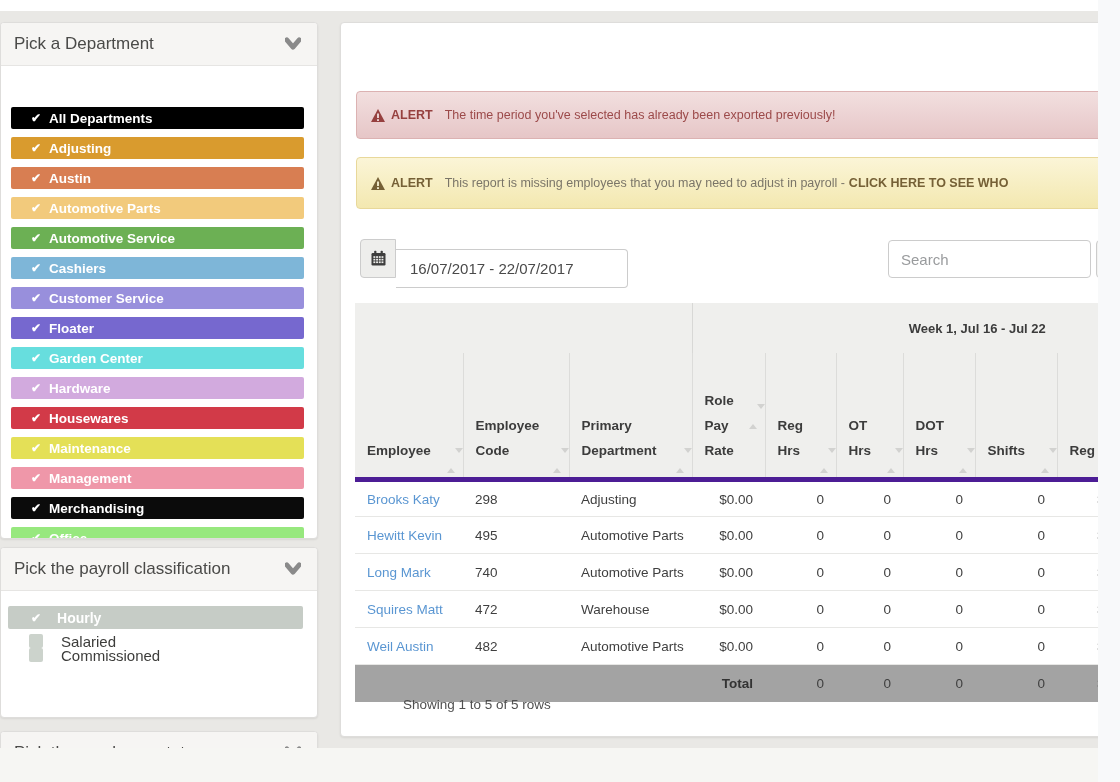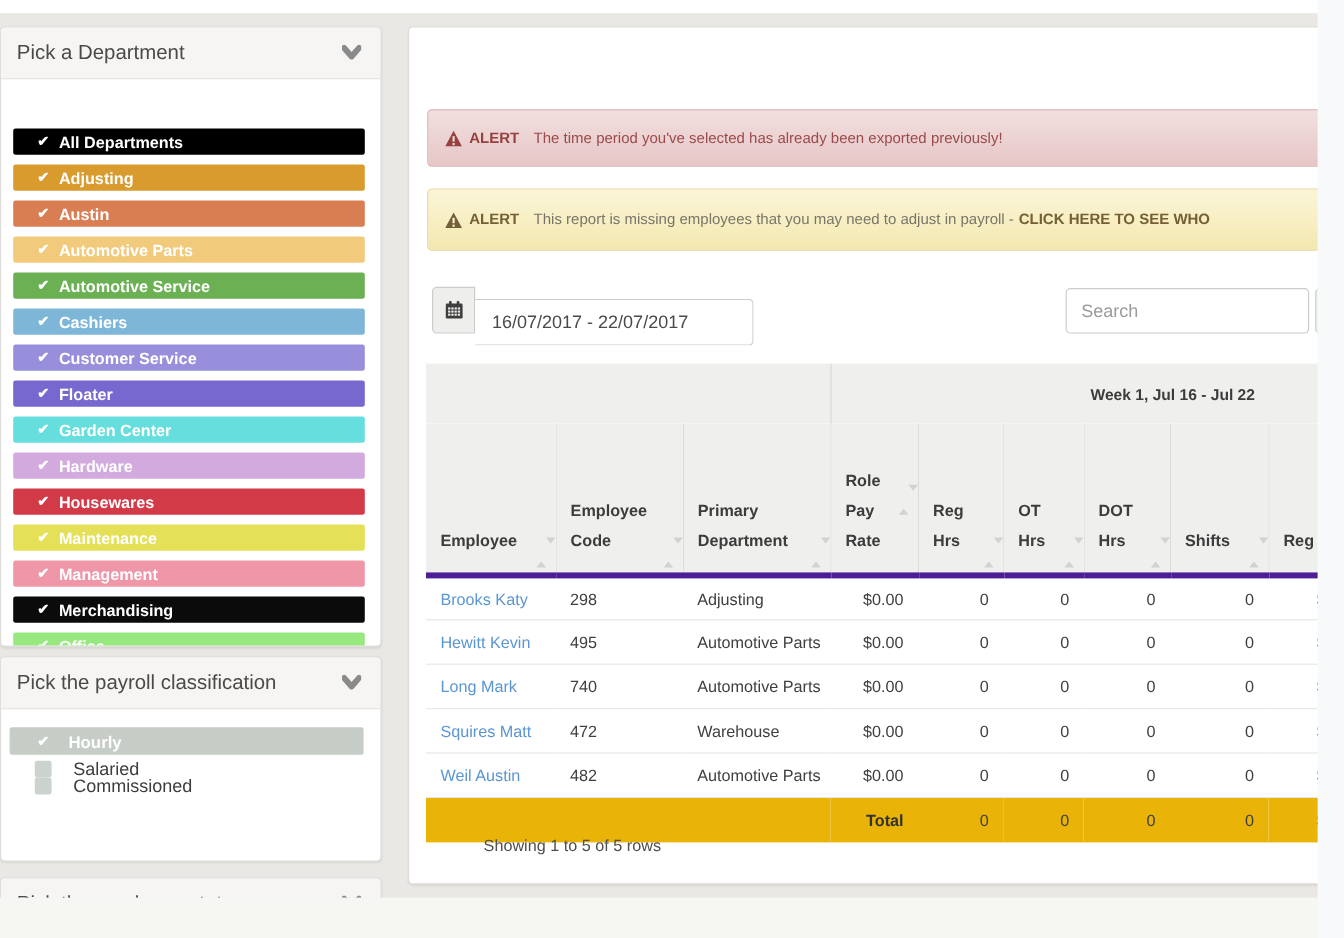--- a/index.html
+++ b/index.html
@@ -72,21 +72,21 @@
   .sort{position:absolute;right:7px;bottom:18px;width:9px;height:11px;}
   .sort .up{width:0;height:0;border-left:4.5px solid transparent;border-right:4.5px solid transparent;
             border-bottom:5px solid #d2d2d0;margin-bottom:2px;}
   .sort .dn{width:0;height:0;border-left:4.5px solid transparent;border-right:4.5px solid transparent;
             border-top:5px solid #d2d2d0;}
   #report-table td{height:37px;box-sizing:border-box;padding:3px 12px;white-space:nowrap;
                    border-top:1px solid #e7e7e5;}
   #report-table tr.body-row:first-child td{border-top:none;}
   .num{text-align:right;}
   .emp-link{color:#5a96d2;cursor:pointer;text-decoration:none;}
-  .total-row td{background:#eab308;height:33px;}
+  .total-row td{background:#a3a3a3;height:33px;}
   .total-label{text-align:right;font-weight:600;color:#333;}
   #table-footer{position:absolute;left:14px;top:674px;font-size:13.5px;color:#4f4f4f;margin-left:48px;}
 </style>
 </head>
 <body>
 
 <div id="canvas">
 
   <div class="panel" id="dept-panel" style="left:0;top:22px;width:318px;height:517px;">
     <div class="panel-header">

